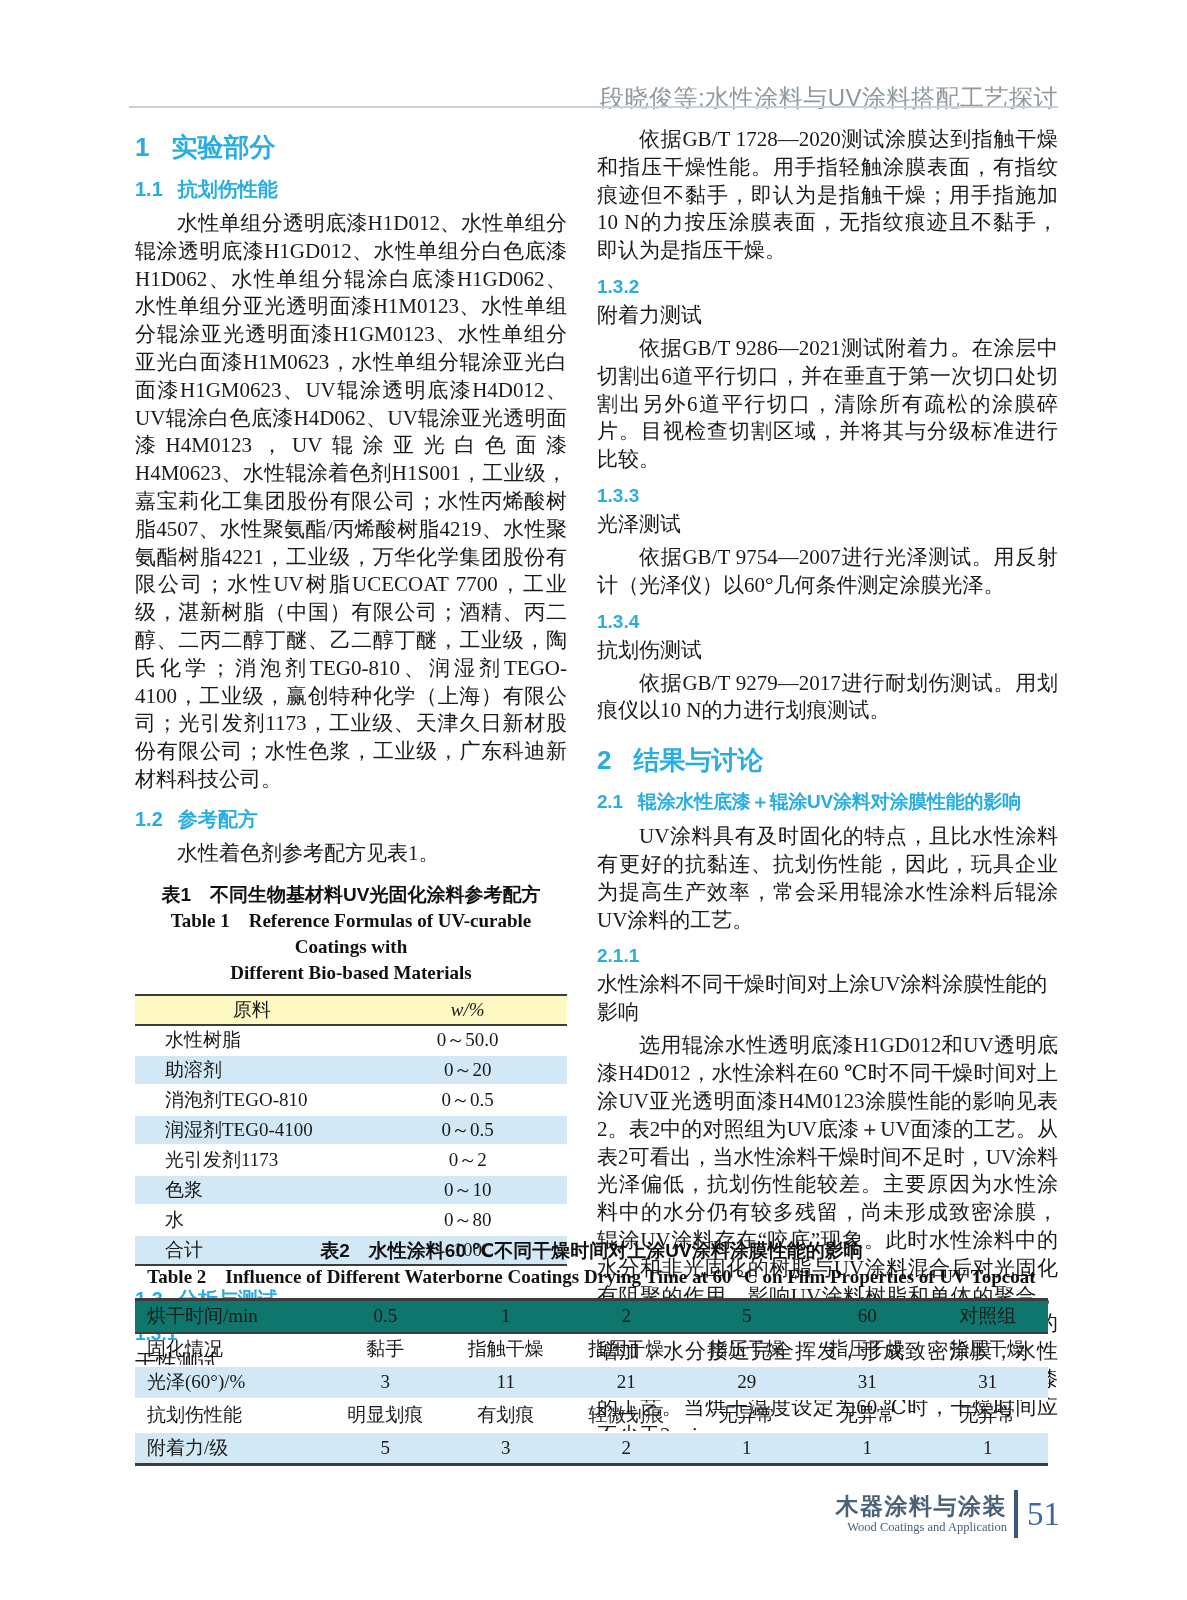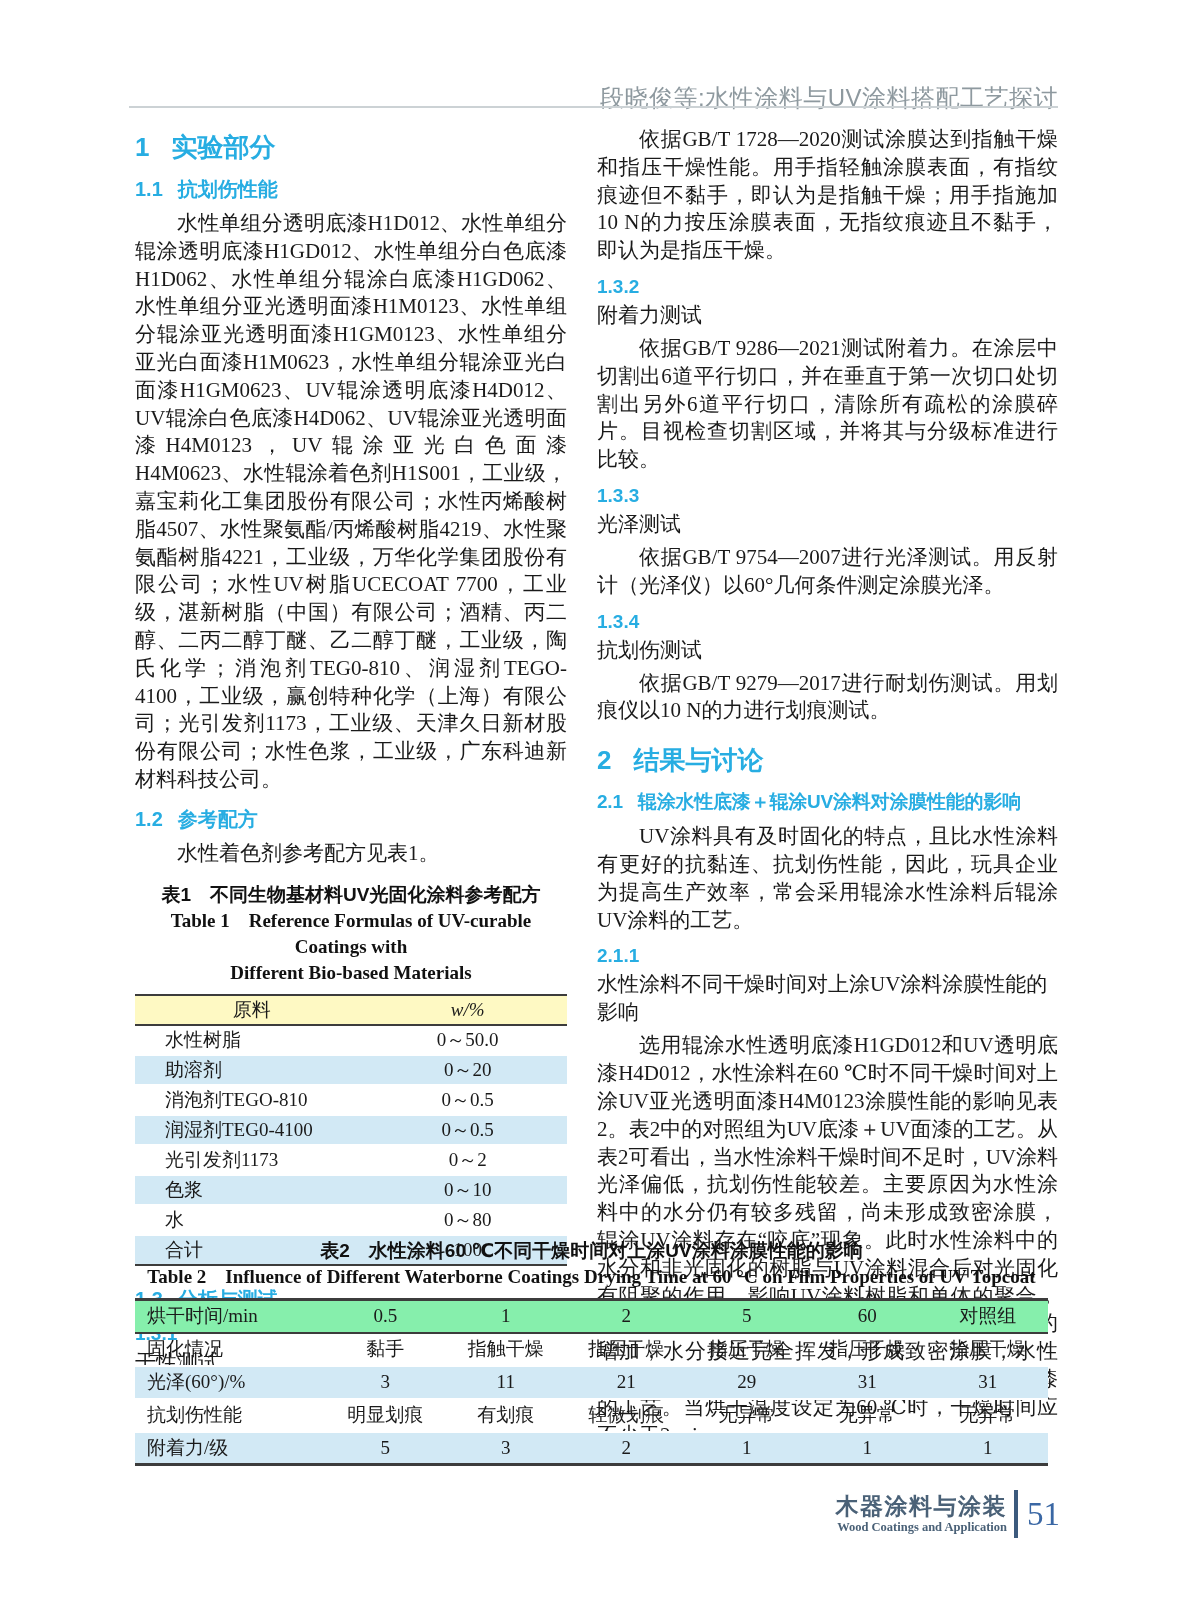--- a/index.html
+++ b/index.html
@@ -55,32 +55,32 @@
   .t1 tbody td:first-child { text-align:left; padding-left:30px; }
   .t1 tbody td:nth-child(2) { text-align:center; }
   .t1 tbody tr:nth-child(even) { background:#d2e9f5; }
   .t1 tbody tr { border-top:2px solid #ffffff; }
 
   .t2wrap { position:absolute; left:135px; top:1238px; width:913px; }
   .t2 { width:100%; table-layout:fixed; margin-top:8px;
         border-top:3px solid #3c3c3c; border-bottom:3px solid #3c3c3c; }
   .t2 col.c0 { width:190px; }
   .t2 tr { height:33px; }
-  .t2 thead tr { background:#86efac; border-bottom:2px solid #3c3c3c; }
+  .t2 thead tr { background:#0f766e; border-bottom:2px solid #3c3c3c; }
   .t2 th, .t2 td { text-align:center; }
   .t2 th:first-child, .t2 td:first-child { text-align:left; padding-left:12px; }
   .t2 tbody tr:nth-child(even) { background:#d2e9f5; }
   .t2 tbody tr { border-top:2px solid #ffffff; }
 
   
   .footer { position:absolute; top:1490px; right:127px; display:flex; align-items:center; }
   .f-text { text-align:right; color:#4a6177; }
   .f-cn { font-family:"Liberation Sans","DejaVu Sans",sans-serif; font-weight:bold;
           font-size:23px; line-height:26px; letter-spacing:1.5px; }
-  .f-en { font-size:12.5px; font-weight:bold; line-height:16px; }
+  .f-en { font-size:12.5px; font-weight:normal; line-height:16px; }
   .f-bar { width:4px; height:48px; background:#3c5a7d; margin:0 9px 0 7px; }
   .f-num { font-size:33px; color:#3a67a4; line-height:48px; }
 </style>
 </head>
 <body>
 
 <div class="running-head">段晓俊等:水性涂料与UV涂料搭配工艺探讨</div>
 <div class="head-rule"></div>
 
 <div class="col col-left">

